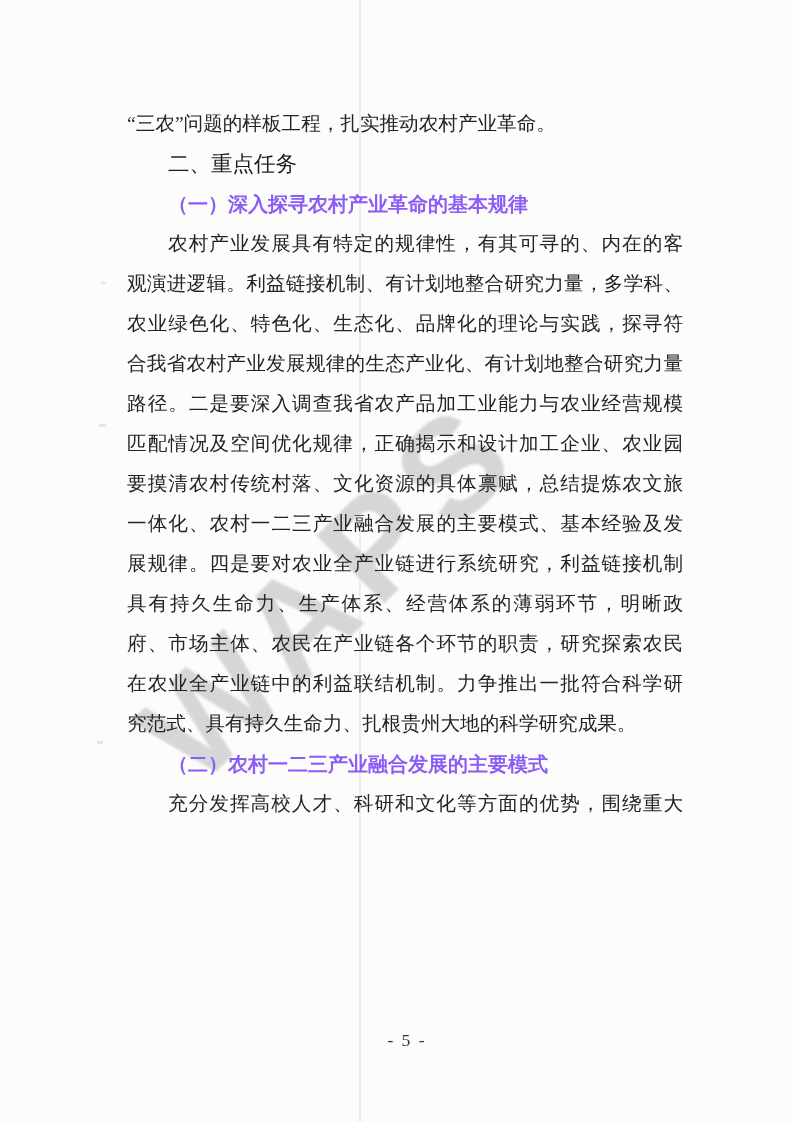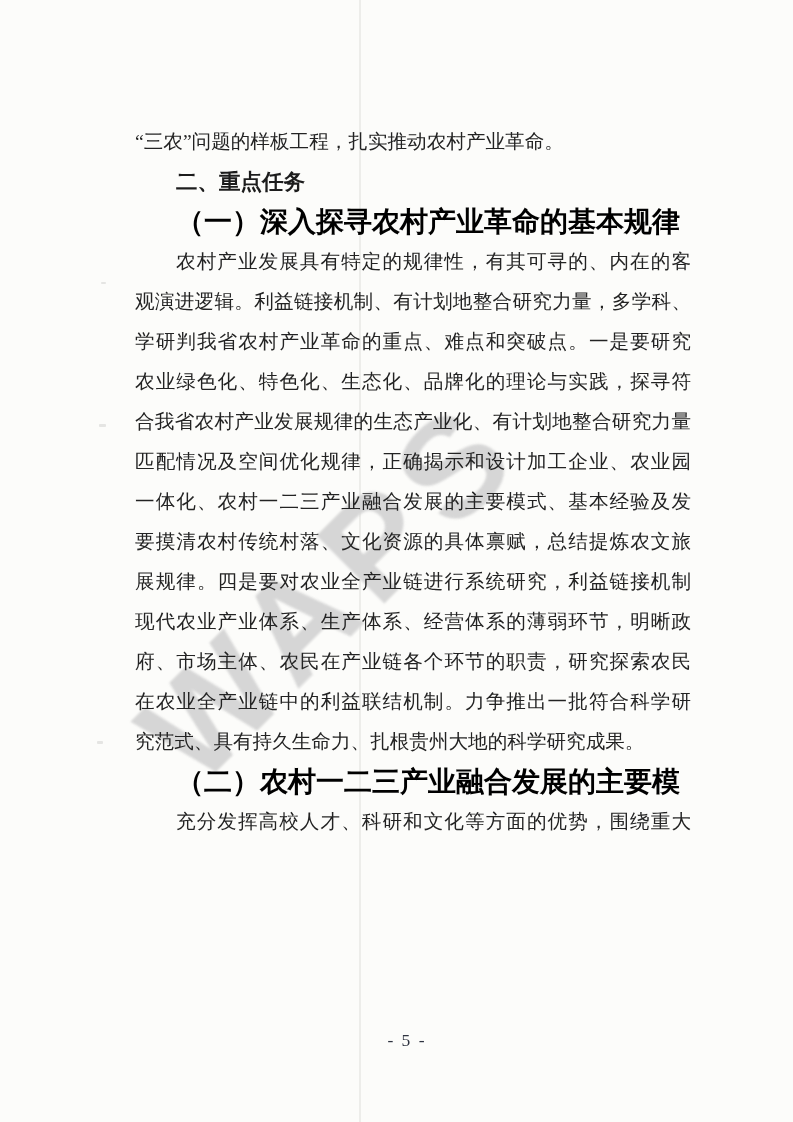--- a/index.html
+++ b/index.html
@@ -40,24 +40,23 @@
     font-size: 140px;
     letter-spacing: 14px;
     color: #d6d6d6;
     filter: blur(1px);
     z-index: 1;
     user-select: none;
   }
   .text-block {
     position: absolute;
     left: 127px;
-    top: 122px;
+    top: 104px;
     width: 556px;
     z-index: 2;
-    margin-left: 8px;
   }
   .line {
     height: 40px;
     line-height: 40px;
     font-size: 19.6px;
     color: #232323;
     overflow: hidden;
   }
   
   .j {
@@ -65,29 +64,29 @@
     text-align-last: justify;
   }
   .j.last {
     text-align-last: left;
   }
   .indent {
     padding-left: 41px;
   }
   .section-heading {
     font-family: "Liberation Sans", "DejaVu Sans", sans-serif;
-    font-weight: bold;
+    font-weight: normal;
     font-size: 21.5px;
     color: #1c1c1c;
     padding-left: 41px;
   }
   .sub-heading {
     font-weight: 600;
-    font-size: 28px;
-    color: #000000;
+    font-size: 20px;
+    color: #8b5cf6;
     padding-left: 41px;
   }
   .page-number {
     position: absolute;
     left: 347px;
     top: 1028px;
     width: 120px;
     height: 24px;
     line-height: 24px;
     text-align: center;
@@ -123,28 +122,28 @@
   <div class="text-block">
 
     <div class="line">“三农”问题的样板工程，扎实推动农村产业革命。</div>
 
     <div class="line section-heading">二、重点任务</div>
 
     <div class="line sub-heading">（一）深入探寻农村产业革命的基本规律</div>
 
     <div class="line j indent">农村产业发展具有特定的规律性，有其可寻的、内在的客</div>
     <div class="line j">观演进逻辑。利益链接机制、有计划地整合研究力量，多学科、</div>
-    <div class="line j">学研判我省农村产业革命的重点、难点和突破点。一是要研究</div>
     <div class="line j">农业绿色化、特色化、生态化、品牌化的理论与实践，探寻符</div>
     <div class="line j">合我省农村产业发展规律的生态产业化、有计划地整合研究力量</div>
+    <div class="line j">路径。二是要深入调查我省农产品加工业能力与农业经营规模</div>
     <div class="line j">匹配情况及空间优化规律，正确揭示和设计加工企业、农业园</div>
+    <div class="line j">要摸清农村传统村落、文化资源的具体禀赋，总结提炼农文旅</div>
     <div class="line j">一体化、农村一二三产业融合发展的主要模式、基本经验及发</div>
-    <div class="line j">要摸清农村传统村落、文化资源的具体禀赋，总结提炼农文旅</div>
     <div class="line j">展规律。四是要对农业全产业链进行系统研究，利益链接机制</div>
-    <div class="line j">现代农业产业体系、生产体系、经营体系的薄弱环节，明晰政</div>
+    <div class="line j">具有持久生命力、生产体系、经营体系的薄弱环节，明晰政</div>
     <div class="line j">府、市场主体、农民在产业链各个环节的职责，研究探索农民</div>
     <div class="line j">在农业全产业链中的利益联结机制。力争推出一批符合科学研</div>
     <div class="line j last">究范式、具有持久生命力、扎根贵州大地的科学研究成果。</div>
 
     <div class="line sub-heading">（二）农村一二三产业融合发展的主要模式</div>
 
     <div class="line j indent">充分发挥高校人才、科研和文化等方面的优势，围绕重大</div>
 
   </div>
 

